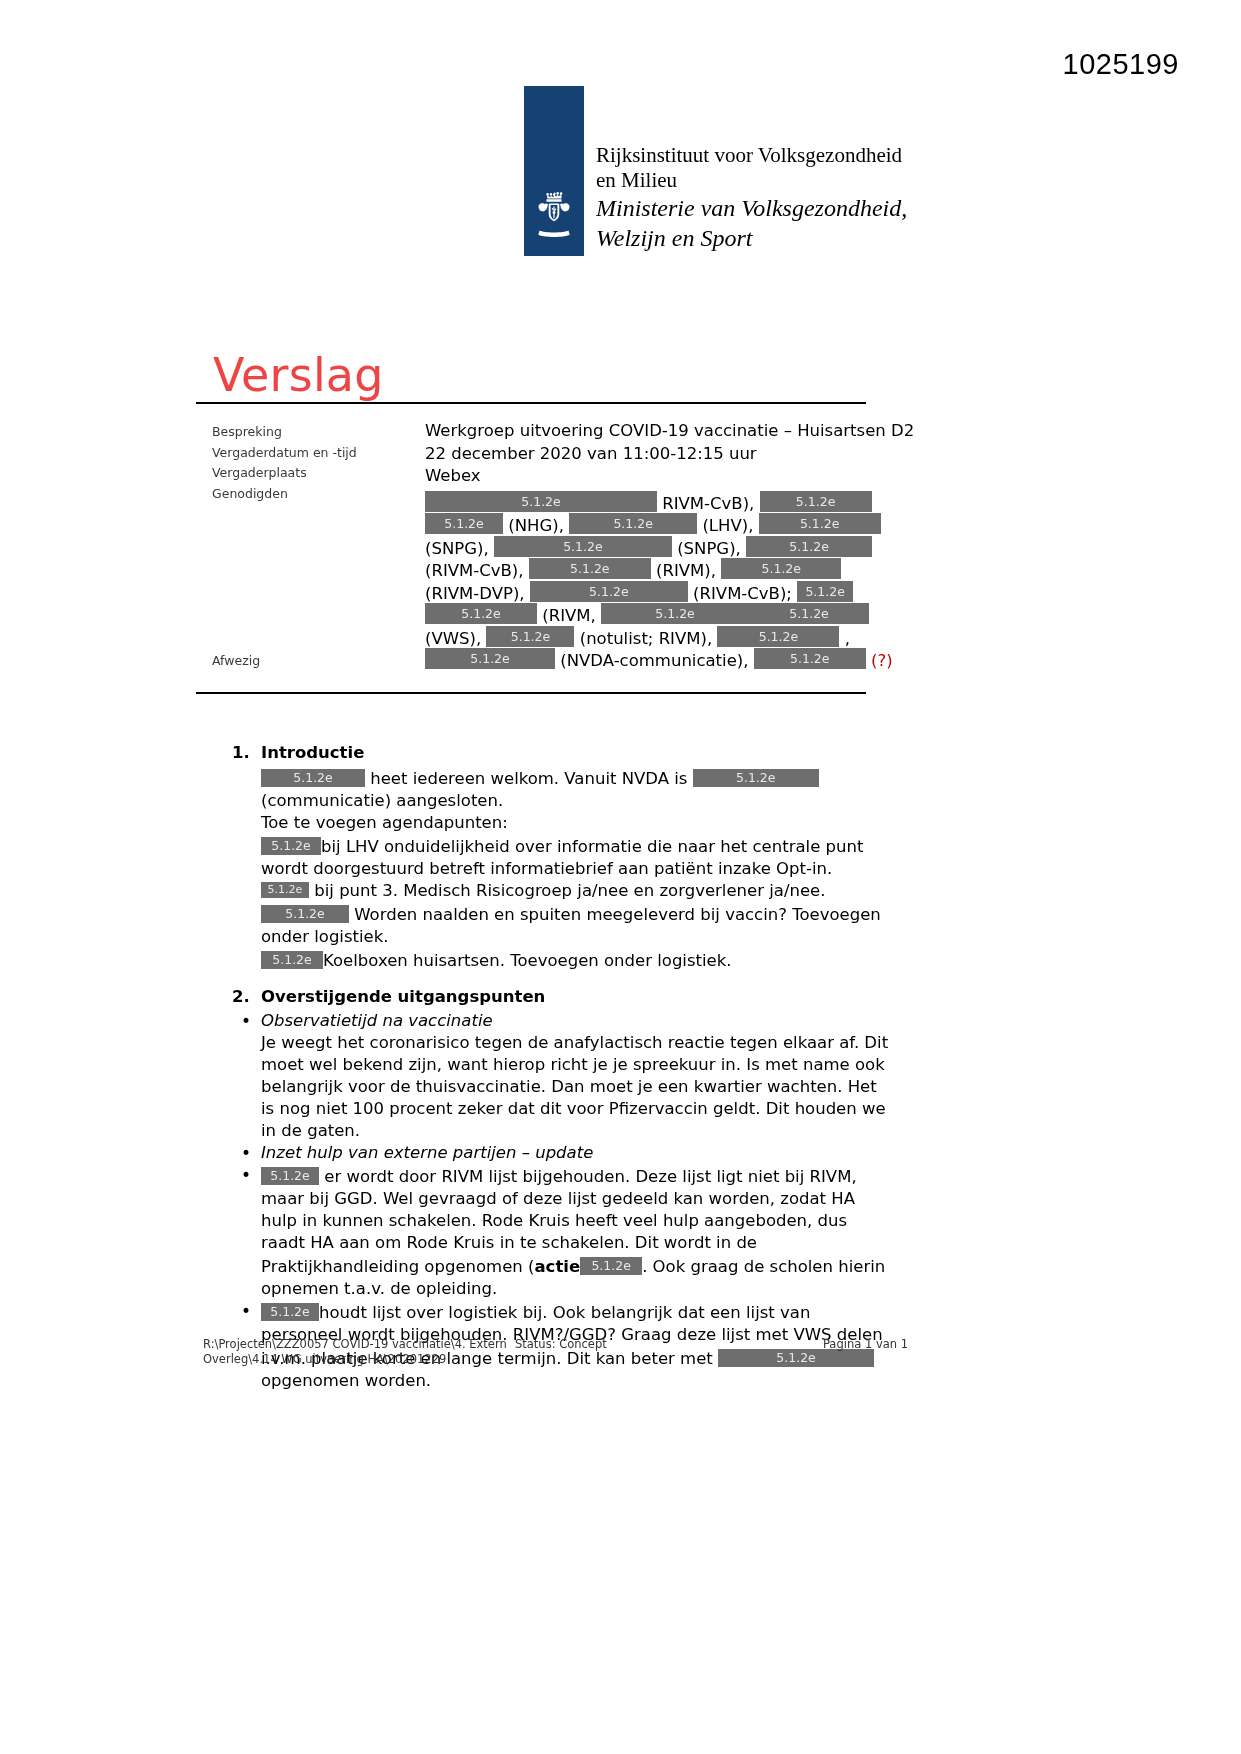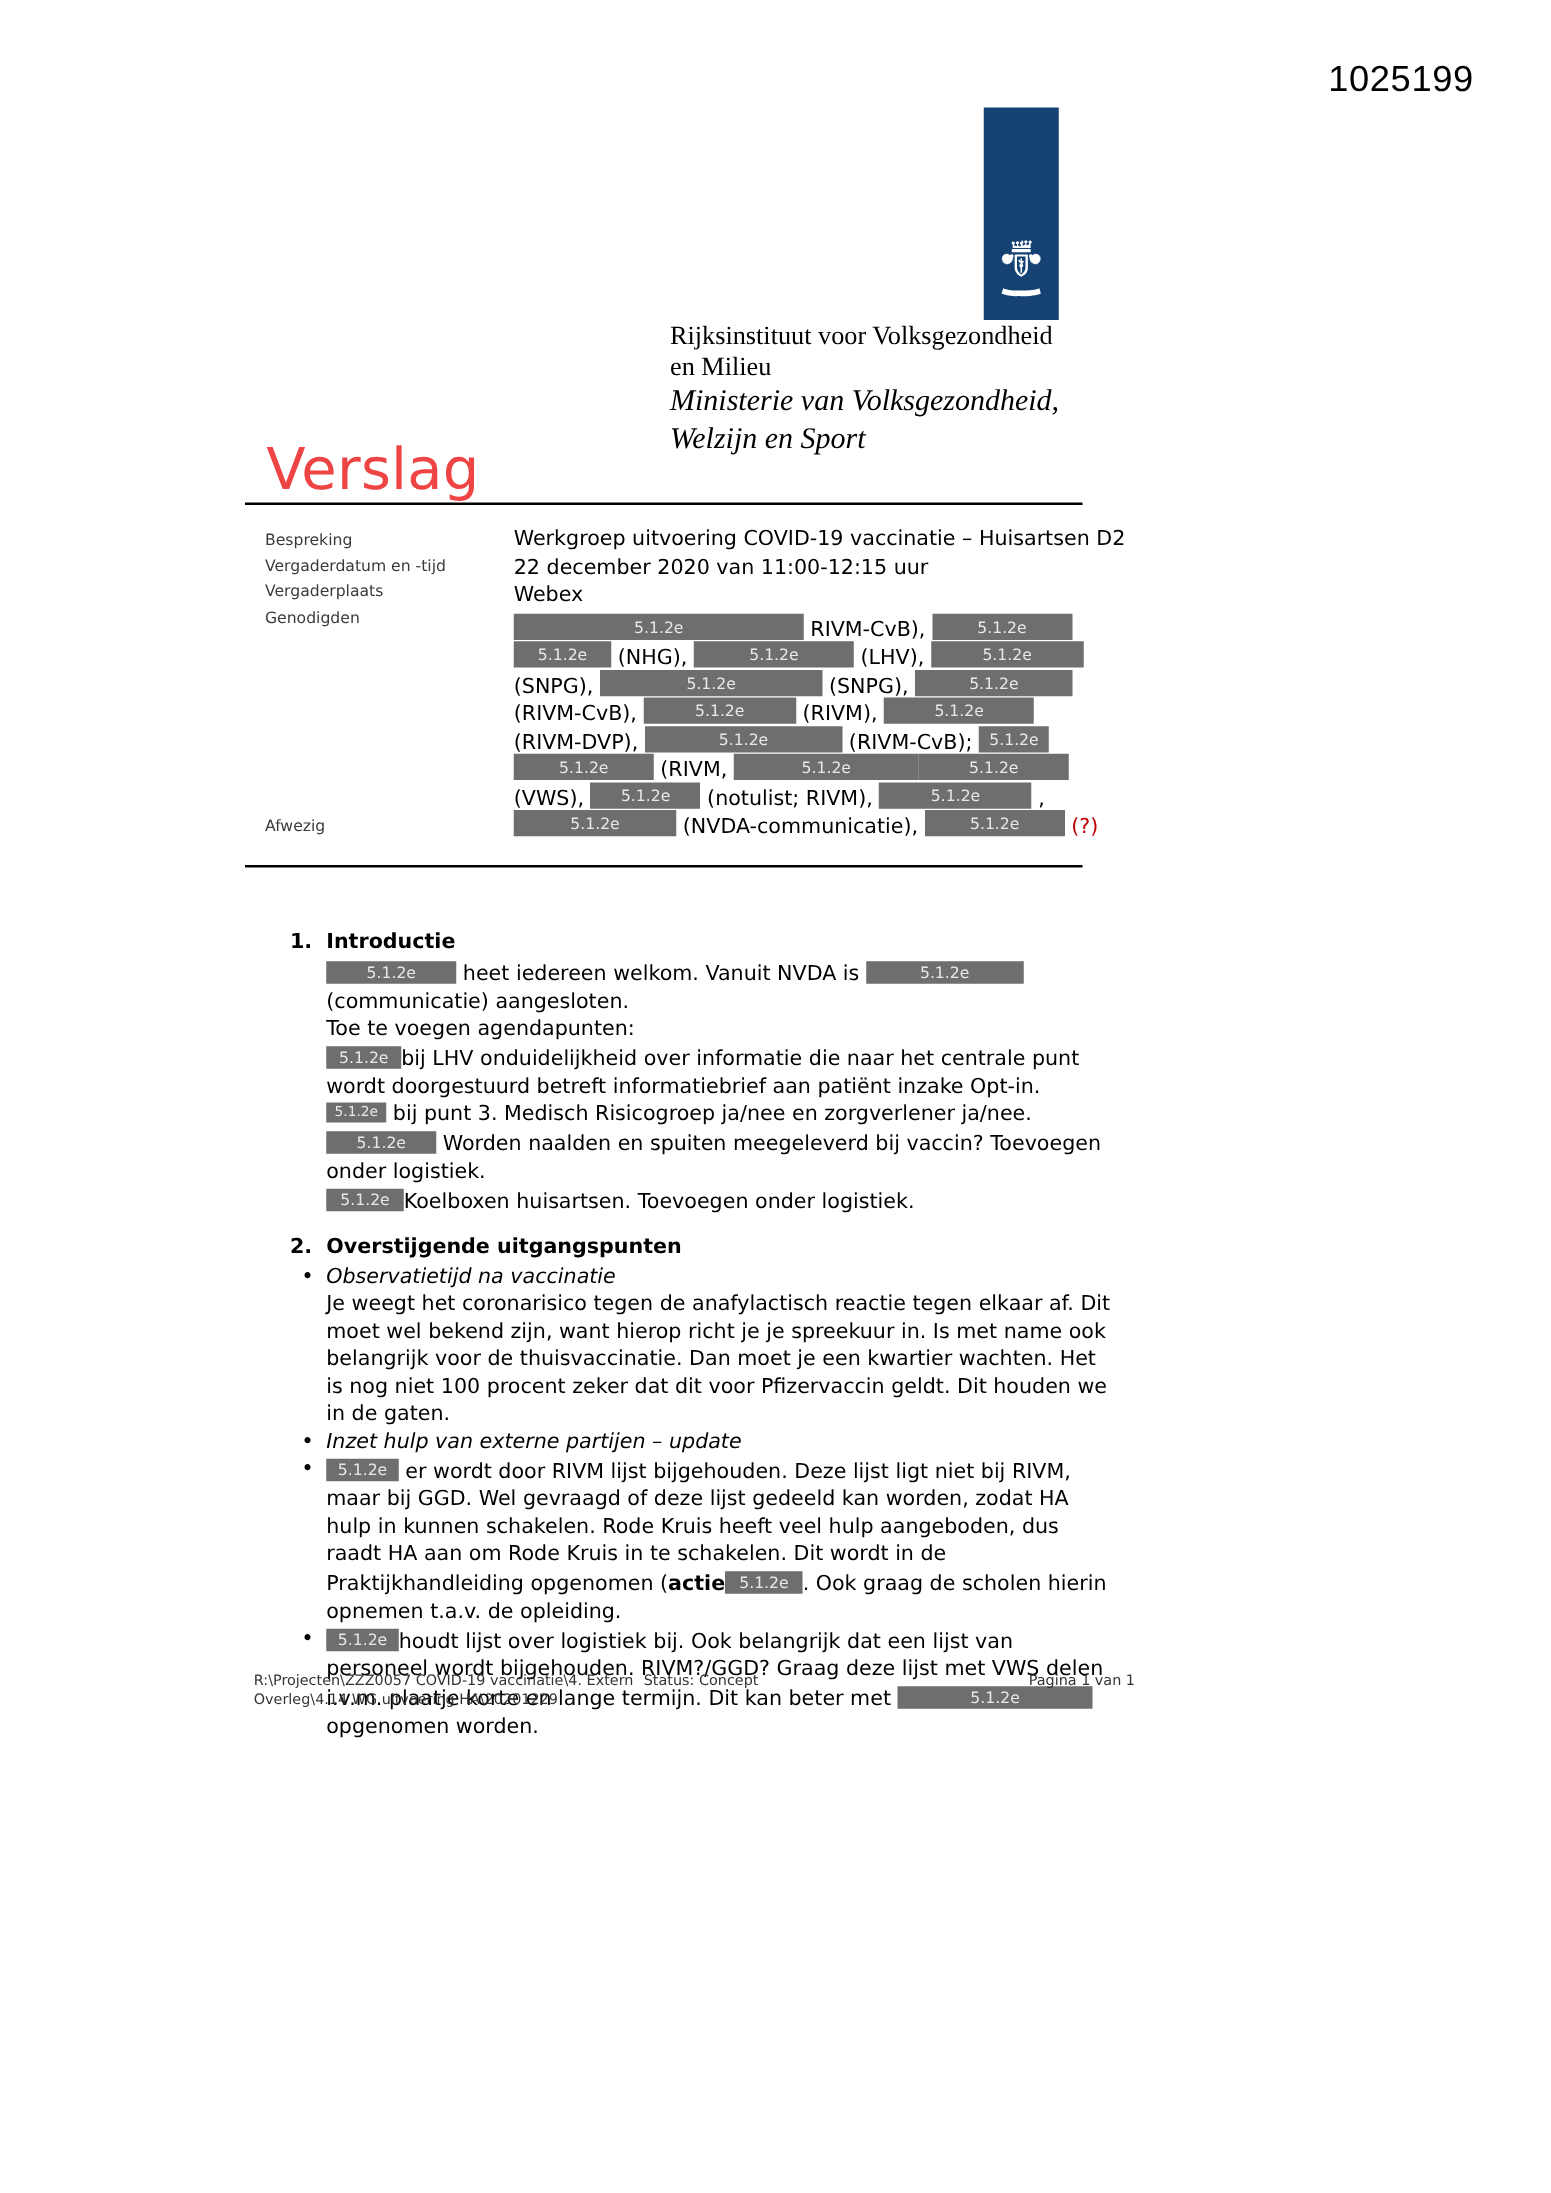--- a/index.html
+++ b/index.html
@@ -28,21 +28,20 @@
     letter-spacing: 0.5px;
     color: #000;
   }
   
   .logo-wrap {
     position: absolute;
     left: 524px;
     top: 86px;
     display: flex;
     align-items: flex-end;
-    flex-direction: column;
   }
   .logo-bar {
     width: 60px;
     height: 170px;
     background: #154273;
     position: relative;
     flex: none;
   }
   .crest {
     position: absolute;
@@ -110,21 +109,21 @@
     left: 0;
     top: 0;
     width: 190px;
     font-family: "DejaVu Sans", sans-serif;
     font-size: 12.5px;
     color: #3a3a3a;
     line-height: 20.5px;
   }
   .meta-values {
     position: absolute;
-    left: 199px;
+    left: 213px;
     top: -2px;
     width: 470px;
     font-family: "DejaVu Sans", sans-serif;
     font-size: 16.5px;
     color: #000;
     line-height: 22.5px;
   }
   .meta-values .v {
     white-space: nowrap;
   }

